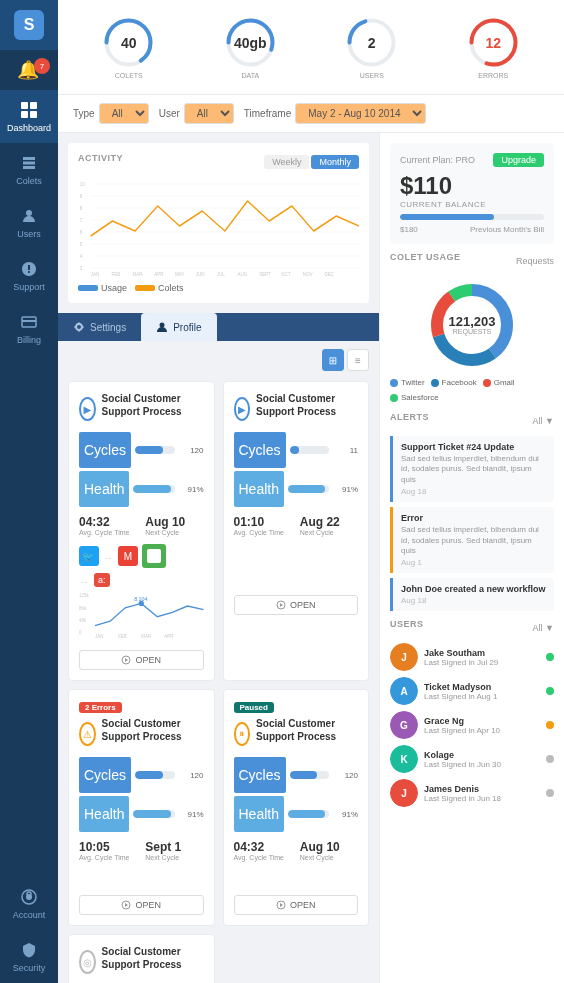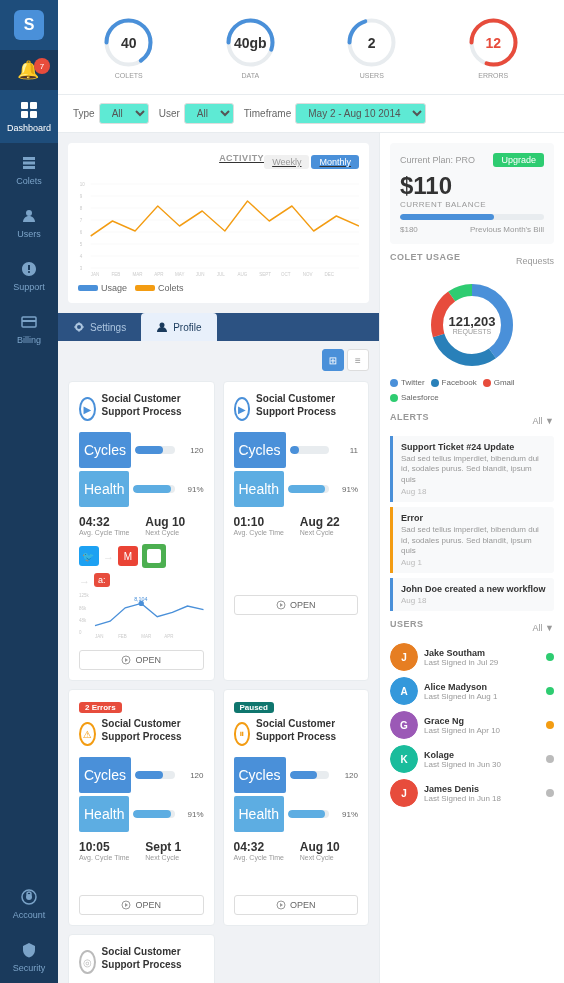--- a/index.html
+++ b/index.html
@@ -27,37 +27,37 @@
     .stat-item { flex: 1; display: flex; flex-direction: column; align-items: center; }
     .stat-circle { position: relative; width: 55px; height: 55px; }
     .stat-circle svg { transform: rotate(-90deg); }
     .stat-inner { position: absolute; top: 50%; left: 50%; transform: translate(-50%, -50%); text-align: center; }
     .stat-number { font-size: 14px; font-weight: bold; color: #333; line-height: 1; }
     .stat-label { font-size: 7px; color: #999; text-transform: uppercase; margin-top: 2px; text-align: center; }
 
     
     .filter-bar { background: white; padding: 8px 15px; display: flex; align-items: center; gap: 10px; border-bottom: 1px solid #e8ecef; }
     .filter-item { display: flex; align-items: center; gap: 4px; font-size: 10px; color: #666; }
-    .filter-select { border: 1px solid #ddd; border-radius: 3px; padding: 3px 8px; font-size: 10px; color: #555; background: #5eead4; }
+    .filter-select { border: 1px solid #ddd; border-radius: 3px; padding: 3px 8px; font-size: 10px; color: #555; background: #fdba74; }
 
     
     .content-area { display: flex; gap: 0; }
 
     
     .left-panel { flex: 1; padding: 10px; min-width: 0; }
 
     
     .right-panel { width: 185px; background: white; padding: 10px; border-left: 1px solid #e8ecef; flex-shrink: 0; }
 
     
     .section-title { font-size: 9px; font-weight: bold; color: #999; text-transform: uppercase; margin-bottom: 8px; letter-spacing: 0.5px; }
 
     
     .chart-container { background: white; border-radius: 4px; padding: 10px; margin-bottom: 10px; }
-    .chart-header { display: flex; justify-content: flex-end; align-items: center; margin-bottom: 5px; text-decoration: underline; }
+    .chart-header { display: flex; justify-content: space-between; align-items: center; margin-bottom: 5px; }
     .chart-toggle { display: flex; gap: 2px; }
     .chart-btn { padding: 2px 8px; border-radius: 3px; font-size: 9px; cursor: pointer; border: none; }
     .chart-btn.active { background: #4a90d9; color: white; }
     .chart-btn.inactive { background: #f0f0f0; color: #999; }
     .chart-svg { width: 100%; height: 100px; }
     .chart-footer { display: flex; gap: 8px; margin-top: 5px; }
     .chart-legend { display: flex; align-items: center; gap: 3px; font-size: 9px; color: #666; }
     .legend-box { width: 20px; height: 6px; border-radius: 2px; }
     .tab-btn { padding: 8px 15px; font-size: 10px; cursor: pointer; color: #7ba3c8; border: none; background: none; display: flex; align-items: center; gap: 5px; }
     .tab-btn.active { background: #e8f0fb; color: #1a3a5c; border-radius: 4px 4px 0 0; }
@@ -710,21 +710,21 @@
             <div class="user-name">Jake Southam</div>
             <div class="user-date">Last Signed in Jul 29</div>
           </div>
           <div class="status-dot status-green"></div>
         </div>
         <div class="user-item">
           <div class="user-avatar">
             <div class="avatar-img" style="background:#3498db;">A</div>
           </div>
           <div class="user-info">
-            <div class="user-name">Alice Madyson</div>
+            <div class="user-name">Ticket Madyson</div>
             <div class="user-date">Last Signed in Aug 1</div>
           </div>
           <div class="status-dot status-green"></div>
         </div>
         <div class="user-item">
           <div class="user-avatar">
             <div class="avatar-img" style="background:#9b59b6;">G</div>
           </div>
           <div class="user-info">
             <div class="user-name">Grace Ng</div>

